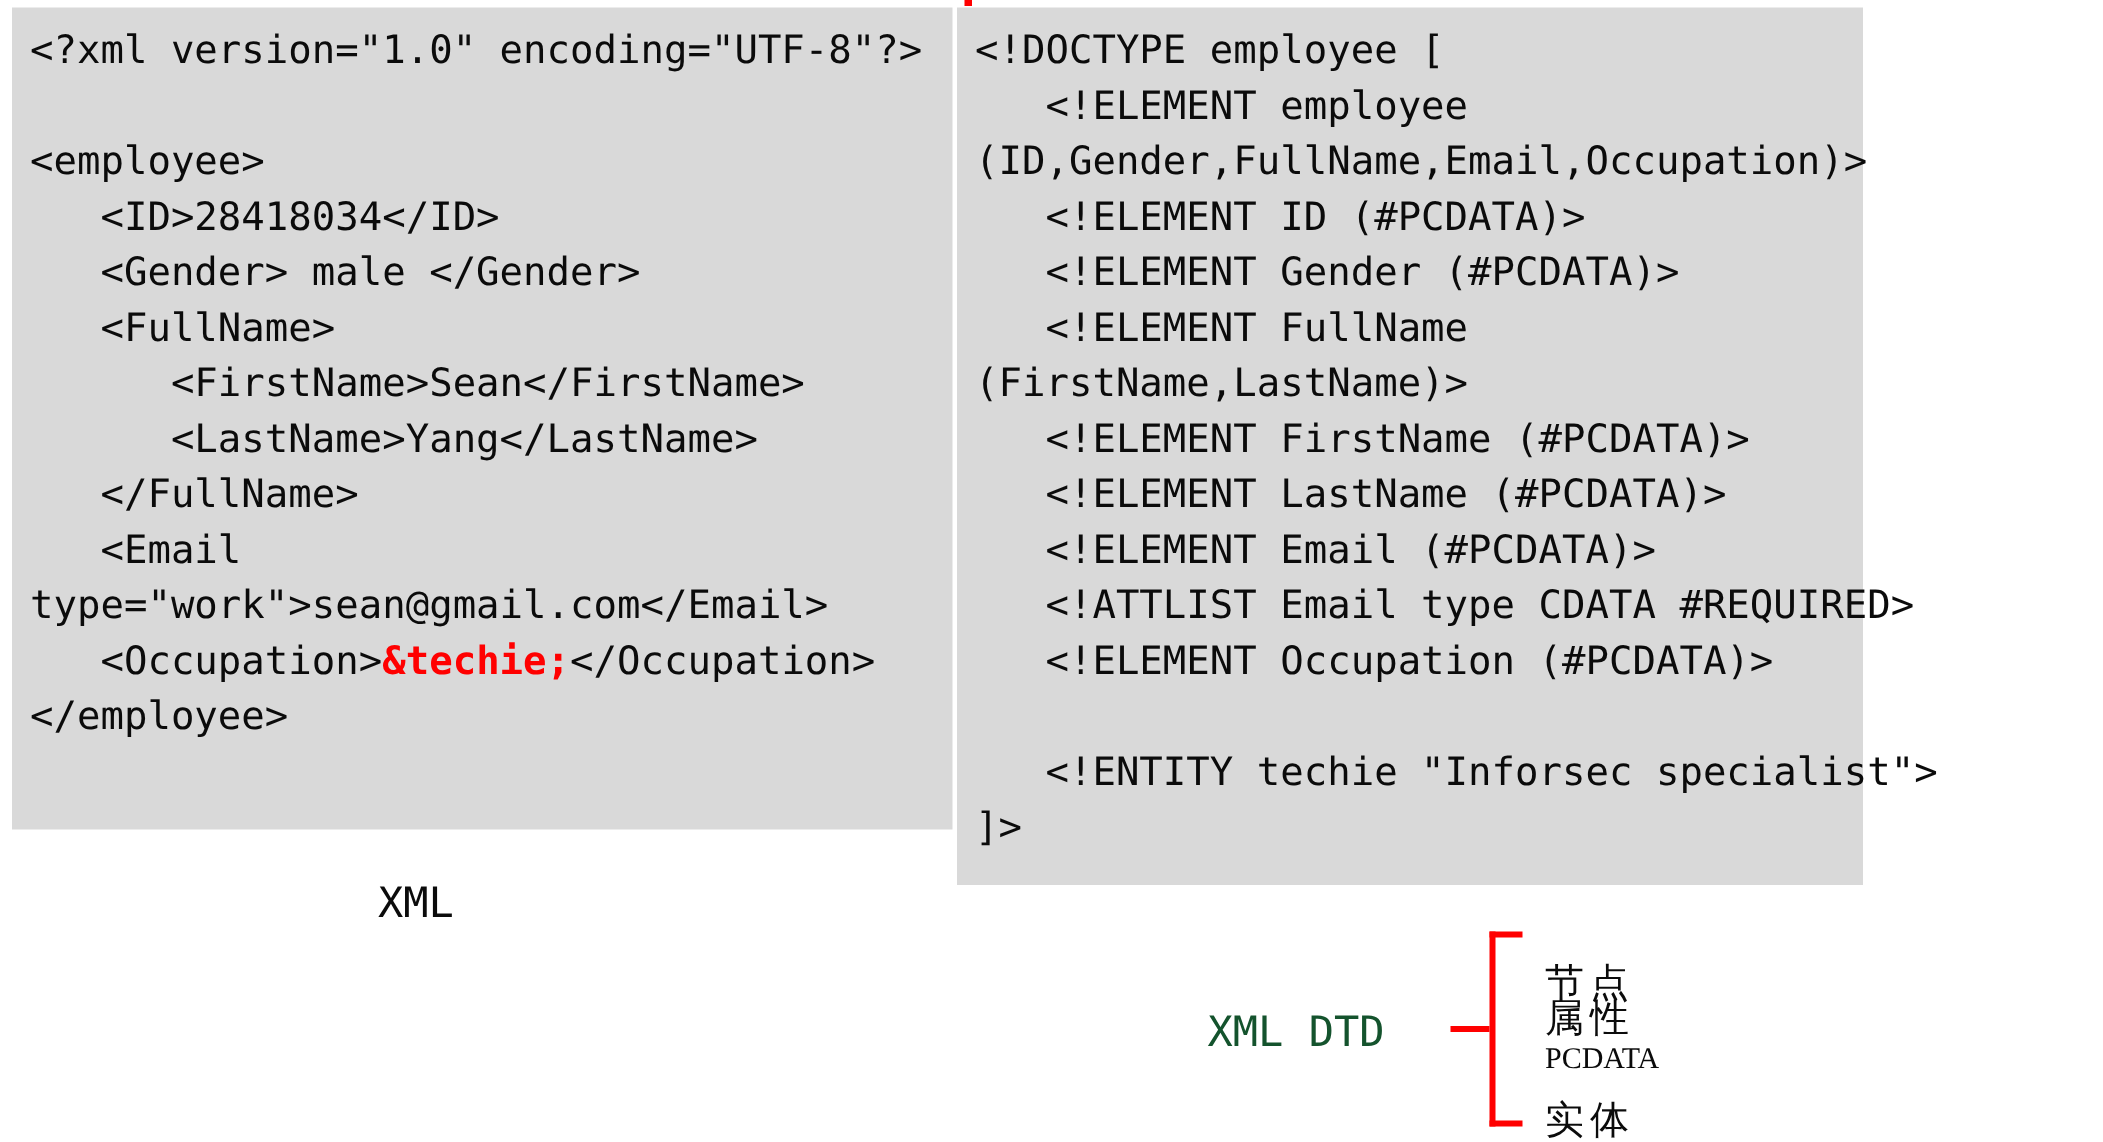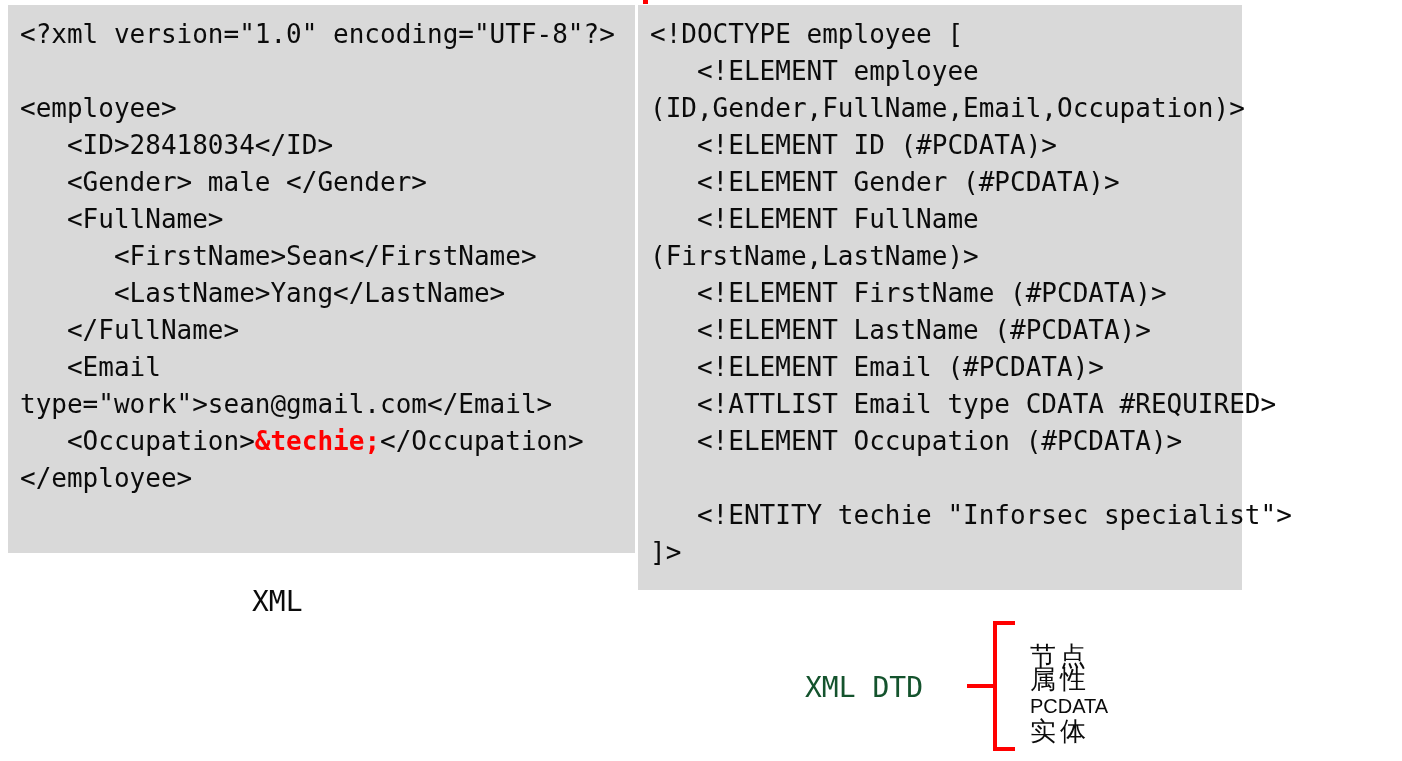--- a/index.html
+++ b/index.html
@@ -73,27 +73,27 @@
     line-height:30px;
     color:#0b0b0b;
     white-space:pre;
   }
   .cjk{
     font-family:"DejaVu Sans", sans-serif;
     font-size:26px;
     letter-spacing:4px;
   }
   .mono-item{
-    font-family:Liberation Sans, sans-serif;
+    font-family:Liberation Serif, serif;
     font-size:20px;
   }
   .item-0{top:601px;margin-top:40px;}
   .item-1{top:664px;}
   .item-2{top:691px;}
-  .item-3{top:716px;}
+  .item-3{top:732px;}
 </style>
 </head>
 <body>
 
 <div class="stage">
 
   <section class="panel panel-xml">
     <pre class="code" id="xml-code"><div class="code-line"><span>&lt;?xml version="1.0" encoding="UTF-8"?&gt;</span></div><div class="code-line">&nbsp;</div><div class="code-line"><span>&lt;employee&gt;</span></div><div class="code-line"><span>   &lt;ID&gt;28418034&lt;/ID&gt;</span></div><div class="code-line"><span>   &lt;Gender&gt; male &lt;/Gender&gt;</span></div><div class="code-line"><span>   &lt;FullName&gt;</span></div><div class="code-line"><span>      &lt;FirstName&gt;Sean&lt;/FirstName&gt;</span></div><div class="code-line"><span>      &lt;LastName&gt;Yang&lt;/LastName&gt;</span></div><div class="code-line"><span>   &lt;/FullName&gt;</span></div><div class="code-line"><span>   &lt;Email</span></div><div class="code-line"><span>type="work"&gt;sean@gmail.com&lt;/Email&gt;</span></div><div class="code-line"><span>   &lt;Occupation&gt;</span><span class="seg-entity">&amp;techie;</span><span>&lt;/Occupation&gt;</span></div><div class="code-line"><span>&lt;/employee&gt;</span></div></pre>
   </section>
 

